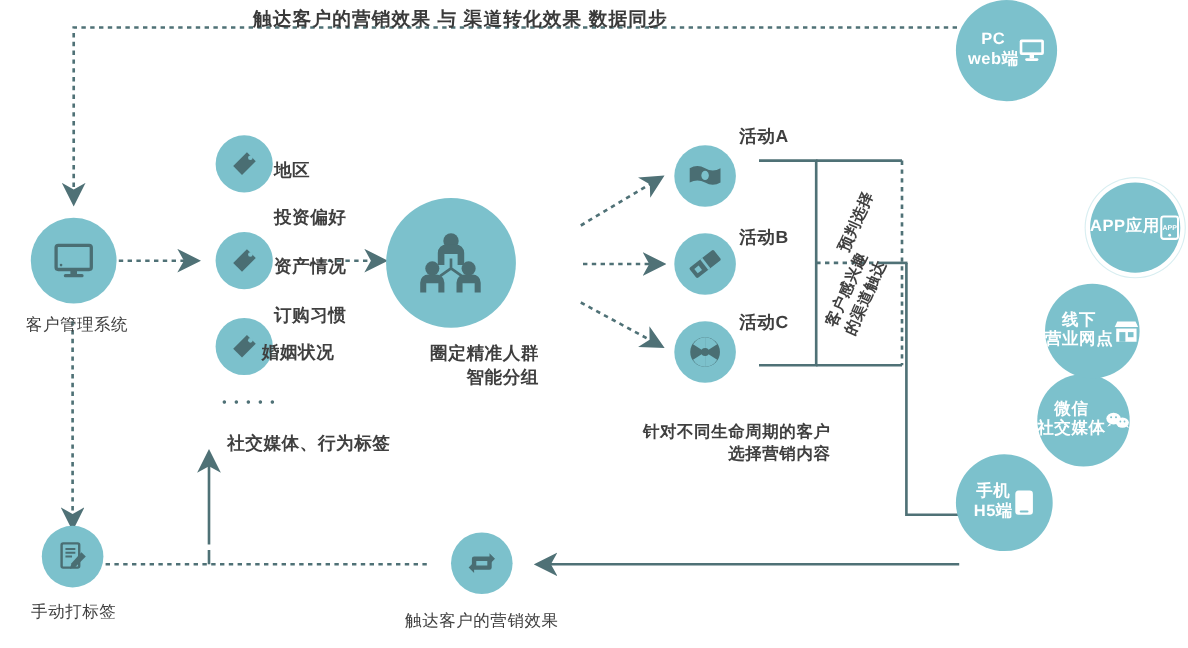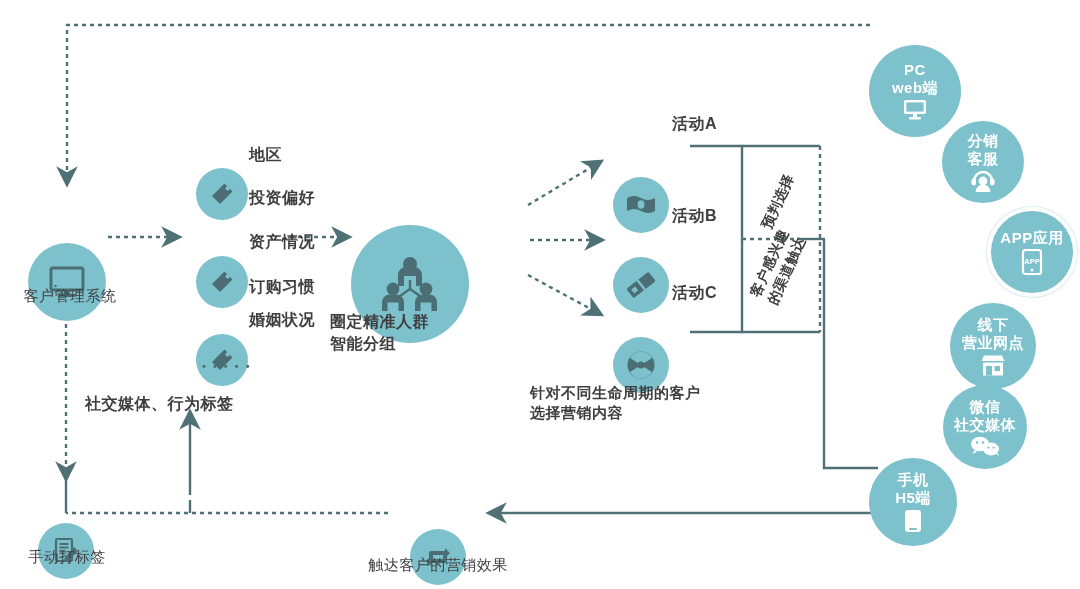--- a/index.html
+++ b/index.html
@@ -1,30 +1,30 @@
 <!DOCTYPE html>
 <html><head>
 <meta charset="utf-8">
 <style>
   html,body{margin:0;padding:0;background:#ffffff;}
   body{width:1080px;height:589px;position:relative;overflow:hidden;
        font-family:"Liberation Sans","DejaVu Sans",sans-serif;}
   #stage{position:absolute;inset:0;width:1080px;height:589px;}
 
   .node{position:absolute;border-radius:50%;background:#7cc1cc;
-        display:flex;flex-direction:column;align-items:center;justify-content:center;margin-top:45px;}
+        display:flex;flex-direction:row;align-items:center;justify-content:center;}
   .node.ring{box-shadow:0 0 0 4px #ffffff, 0 0 0 5px #d8eef1;}
 
   .nlabel{position:absolute;color:#3f3f3f;font-weight:normal;white-space:pre;
           text-align:center;line-height:1.25;letter-spacing:.5px;}
   .wlabel{color:#ffffff;font-weight:bold;text-align:center;line-height:1.18;
           white-space:pre;letter-spacing:.5px;}
 
   .tagtext{position:absolute;color:#3f3f3f;font-weight:bold;white-space:pre;letter-spacing:.5px;}
-  .cap{position:absolute;color:#3f3f3f;font-weight:bold;text-align:left;
+  .cap{position:absolute;color:#3f3f3f;font-weight:bold;text-align:right;
        white-space:pre;line-height:1.35;letter-spacing:.5px;}
   .vcap{position:absolute;color:#3f3f3f;font-weight:bold;white-space:pre;
         text-align:center;line-height:1.35;letter-spacing:.5px;}
 
   svg.icon{display:block;}
   .dots{position:absolute;color:#4f7176;font-weight:bold;letter-spacing:2px;font-size:11px;}
   .hdr{position:absolute;color:#3a3a3a;font-weight:bold;white-space:pre;letter-spacing:1px;}
 </style>
 </head>
 <body>
@@ -85,20 +85,21 @@
     </g>
     <g stroke="#4f7176" stroke-width="2.4" fill="none">
       <path d="M190,513 L190,500"></path>
     </g>
 
     <g stroke="#4f7176" stroke-width="2.4" fill="none">
       <path d="M66,292 L66,478" stroke-dasharray="4 4" marker-end="url(#arr)"></path>
     </g>
   </svg>
 
+  <div class="hdr" style="left:230px;top:6px;font-size:17px;">触达客户的营销效果 与 渠道转化效果 数据同步</div>
 
   <div class="node" id="n-source" style="left:28px;top:198px;width:78px;height:78px;">
     <svg class="icon" width="40" height="34" viewBox="0 0 40 34">
       <rect x="4" y="3" width="32" height="22" rx="2" fill="none" stroke="#4a6e73" stroke-width="3"></rect>
       <circle cx="8.5" cy="21" r="1.2" fill="#4a6e73"></circle>
       <rect x="17" y="25" width="6" height="5" fill="#4a6e73"></rect>
       <rect x="11" y="29" width="18" height="3" rx="1.4" fill="#4a6e73"></rect>
     </svg>
   </div>
   <div class="nlabel" style="left:0px;top:287px;width:140px;font-size:15px;">客户管理系统</div>
@@ -119,21 +120,21 @@
     <svg class="icon" width="26" height="26" viewBox="0 0 26 26">
       <path d="M15.5 2.5 L23.5 10.5 L11 23 L3 15 Z" fill="#4a6e73"></path>
       <circle cx="18.6" cy="7.4" r="2.1" fill="#7cc1cc"></circle>
     </svg>
   </div>
 
   <div class="tagtext" style="left:249px;top:145px;font-size:16px;">地区</div>
   <div class="tagtext" style="left:249px;top:188px;font-size:16px;">投资偏好</div>
   <div class="tagtext" style="left:249px;top:232px;font-size:16px;">资产情况</div>
   <div class="tagtext" style="left:249px;top:277px;font-size:16px;">订购习惯</div>
-  <div class="tagtext" style="left:249px;top:310px;font-size:16px;">婚姻状况</div>
+  <div class="tagtext" style="left:238px;top:310px;font-size:16px;">婚姻状况</div>
   <div class="dots" style="left:202px;top:360px;">• • • • •</div>
   <div class="cap" style="left:85px;top:393px;width:270px;font-size:16px;">社交媒体、行为标签</div>
 
   <div class="node" style="left:351px;top:180px;width:118px;height:118px;">
     <svg class="icon" width="62" height="56" viewBox="0 0 62 56">
       <circle cx="31" cy="8" r="7" fill="#4a6e73"></circle>
       <path d="M19 30 v-11 a8 8 0 0 1 8-8 h8 a8 8 0 0 1 8 8 v11 h-6 v-10 h-12 v10 z" fill="#4a6e73"></path>
       <path d="M31 24 L31 33 M31 33 L21 40 M31 33 L41 40" stroke="#4a6e73" stroke-width="2.4" fill="none"></path>
       <circle cx="14" cy="33" r="6.4" fill="#4a6e73"></circle>
       <path d="M3 55 v-9 a7.5 7.5 0 0 1 7.5-7.5 h7 a7.5 7.5 0 0 1 7.5 7.5 v9 h-5.5 v-8.5 h-11 v8.5 z" fill="#4a6e73"></path>
@@ -184,31 +185,20 @@
     <div class="wlabel" style="font-size:15px;margin-bottom:2px;">PC
 web端</div>
     <svg class="icon" width="24" height="22" viewBox="0 0 24 22">
       <rect x="1" y="1" width="22" height="14" rx="1.8" fill="#ffffff"></rect>
       <rect x="3.4" y="3.4" width="17.2" height="9.2" fill="#7cc1cc"></rect>
       <rect x="10" y="15" width="4" height="3" fill="#ffffff"></rect>
       <rect x="6" y="18" width="12" height="2.4" rx="1.2" fill="#ffffff"></rect>
     </svg>
   </div>
 
-  <div class="node" style="left:942px;top:76px;width:82px;height:82px;">
-    <div class="wlabel" style="font-size:15px;margin-bottom:2px;">分销
-客服</div>
-    <svg class="icon" width="26" height="22" viewBox="0 0 26 22">
-      <path d="M4 11 a9 9 0 0 1 18 0" fill="none" stroke="#ffffff" stroke-width="2.6"></path>
-      <rect x="1.5" y="8.5" width="4.5" height="7" rx="2" fill="#ffffff"></rect>
-      <rect x="20" y="8.5" width="4.5" height="7" rx="2" fill="#ffffff"></rect>
-      <circle cx="13" cy="11" r="4.4" fill="#ffffff"></circle>
-      <path d="M5.5 22 a7.5 7.5 0 0 1 15 0 z" fill="#ffffff"></path>
-    </svg>
-  </div>
 
   <div class="node ring" style="left:991px;top:166px;width:82px;height:82px;">
     <div class="wlabel" style="font-size:15px;margin-bottom:3px;">APP应用</div>
     <svg class="icon" width="22" height="26" viewBox="0 0 22 26">
       <rect x="2" y="1" width="18" height="24" rx="2.6" fill="none" stroke="#ffffff" stroke-width="2.2"></rect>
       <text x="11" y="15" font-size="7.5" font-family="Liberation Sans, sans-serif" font-weight="bold" fill="#ffffff" text-anchor="middle">APP</text>
       <circle cx="11" cy="21" r="1.5" fill="#ffffff"></circle>
     </svg>
   </div>
 

